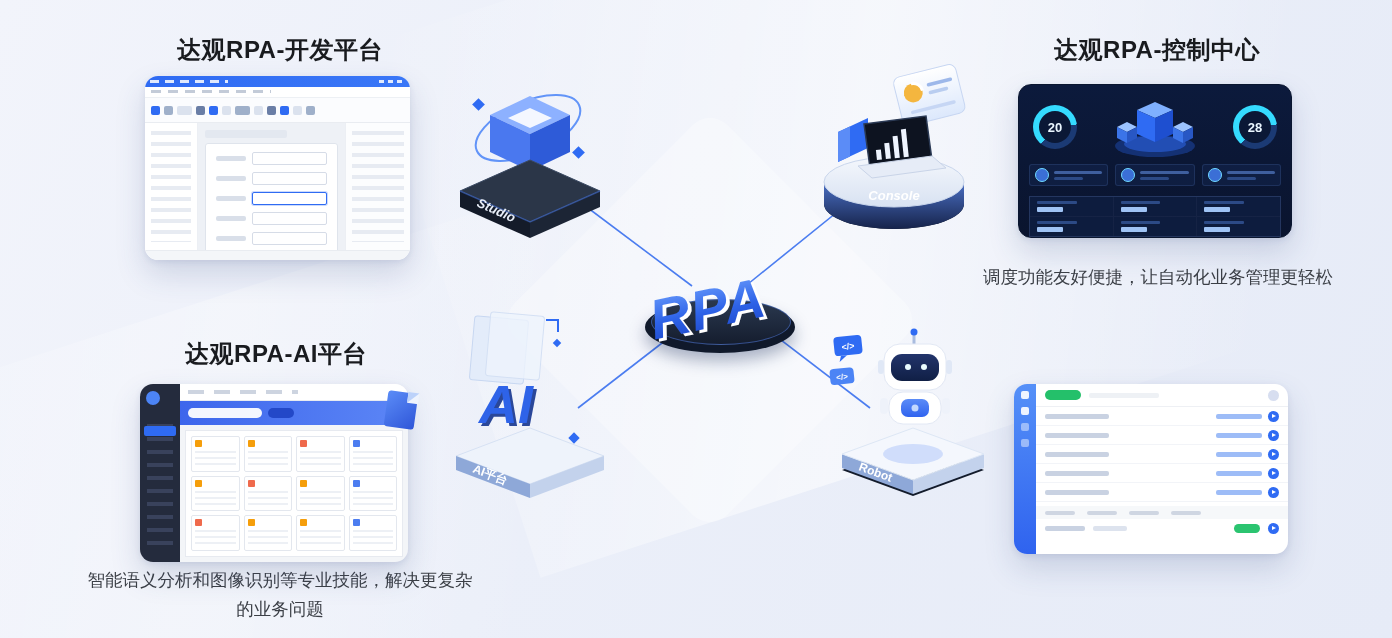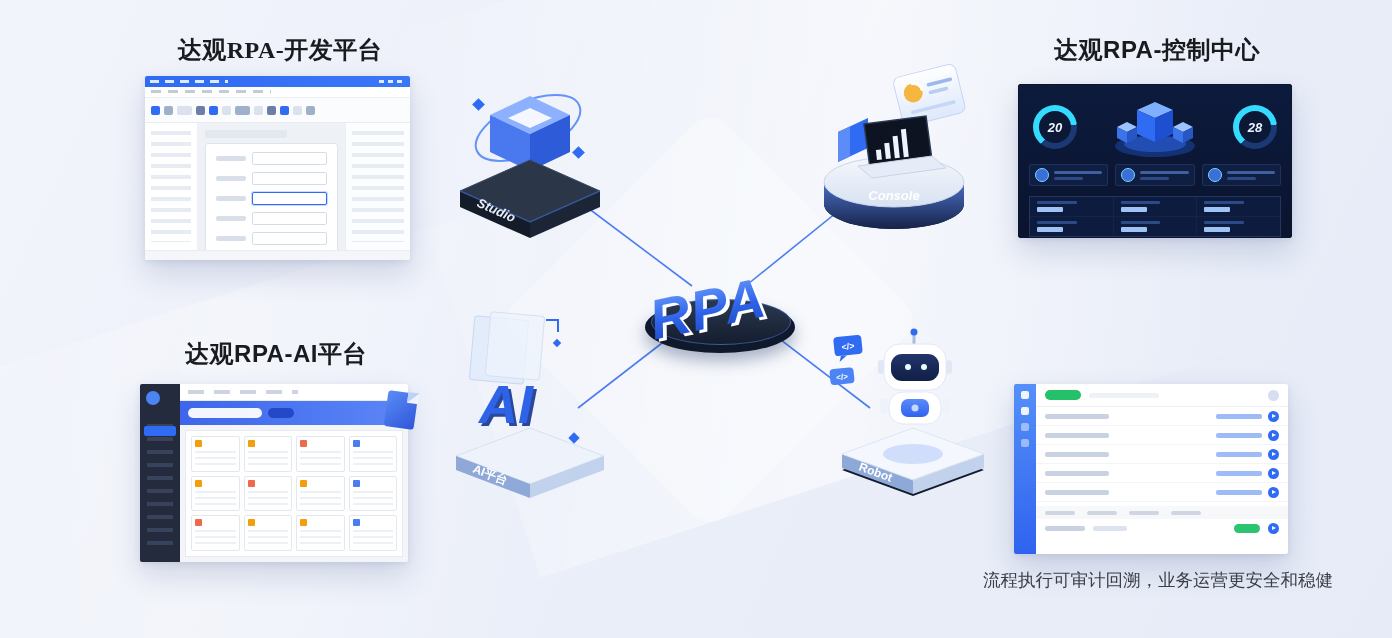--- a/index.html
+++ b/index.html
@@ -12,37 +12,37 @@
   .streak{position:absolute;pointer-events:none;}
   .streak1{width:980px;height:560px;left:430px;top:-120px;transform:rotate(-18deg);
     background:linear-gradient(115deg,rgba(255,255,255,0) 0%,rgba(255,255,255,.55) 45%,rgba(255,255,255,0) 82%);}
   .streak2{width:860px;height:430px;left:-220px;top:310px;transform:rotate(-18deg);opacity:.5;
     background:linear-gradient(115deg,rgba(255,255,255,0) 0%,rgba(255,255,255,.6) 50%,rgba(255,255,255,0) 85%);}
   .center-glow{position:absolute;left:560px;top:170px;width:300px;height:300px;transform:rotate(45deg);
     background:rgba(255,255,255,.30);border-radius:24px;}
 
   
   .section-title{position:absolute;font-size:24px;font-weight:800;color:#191b1f;text-align:center;letter-spacing:.5px;z-index:2;}
-  .t-dev{left:100px;top:34px;width:360px;font-family:Liberation Serif, serif;}
+  .t-dev{left:100px;top:34px;width:360px;}
   .t-ctrl{left:977px;top:34px;width:360px;}
   .t-ai{left:96px;top:338px;width:360px;}
   .t-robot{left:972px;top:338px;width:360px;}
   .caption{position:absolute;font-size:17.5px;color:#3b3f46;text-align:center;line-height:1.65;z-index:2;}
   .c-dev{left:85px;top:263px;width:390px;}
   .c-ctrl{left:962px;top:263px;width:392px;}
   .c-ai{left:82px;top:566px;width:396px;}
   .c-robot{left:960px;top:566px;width:396px;}
 
   
   .net{position:absolute;left:0;top:0;z-index:1;}
   .net line{stroke:#2e68ee;stroke-width:1.6;opacity:.85;}
 
   
-  .shot{position:absolute;border-radius:2px;z-index:2;overflow:hidden;
-    box-shadow:0 14px 30px rgba(50,70,130,.18),0 2px 6px rgba(50,70,130,.10);font-style:italic;}
+  .shot{position:absolute;border-radius:13px;z-index:2;overflow:hidden;
+    box-shadow:0 14px 30px rgba(50,70,130,.18),0 2px 6px rgba(50,70,130,.10);}
   .lines{position:relative;}
   .lines::before{content:"";position:absolute;inset:8px 6px;
     background:repeating-linear-gradient(180deg,#e7ebf2 0 4px,transparent 4px 11px);}
   .lines-dark::before{content:"";position:absolute;inset:40px 7px 10px 7px;
     background:repeating-linear-gradient(180deg,#39425c 0 4px,transparent 4px 13px);}
 
   
   .shot-dev{left:145px;top:76px;width:265px;height:184px;background:#fff;display:flex;flex-direction:column;}
   .dev-titlebar{height:11px;background:linear-gradient(90deg,#2f6bf3,#3a77f7);position:relative;flex:none;}
   .dev-titlebar::before{content:"";position:absolute;left:5px;top:4px;width:78px;height:3px;
@@ -177,21 +177,22 @@
     <line x1="692" y1="286" x2="572" y2="196"></line>
     <line x1="748" y1="284" x2="862" y2="192"></line>
     <line x1="697" y1="316" x2="578" y2="408"></line>
     <line x1="747" y1="314" x2="870" y2="408"></line>
   </svg>
 
   <div class="section-title t-dev">达观RPA-开发平台</div>
   <div class="section-title t-ai">达观RPA-AI平台</div>
   <div class="section-title t-ctrl">达观RPA-控制中心</div>
 
-  <div class="caption c-robot">流程执行可审计回溯，业务运营更安全和稳健</div>
+  <div class="caption c-ctrl">调度功能友好便捷，让自动化业务管理更轻松</div>
+  <div class="caption c-ai">智能语义分析和图像识别等专业技能，解决更复杂的业务问题</div>
 
   <div class="shot shot-dev">
     <div class="dev-titlebar"></div>
     <div class="dev-menubar"></div>
     <div class="dev-ribbon">
       <span class="chip a"></span>
       <span class="chip b"></span>
       <span class="chip c w"></span>
       <span class="chip d"></span>
       <span class="chip a"></span>

